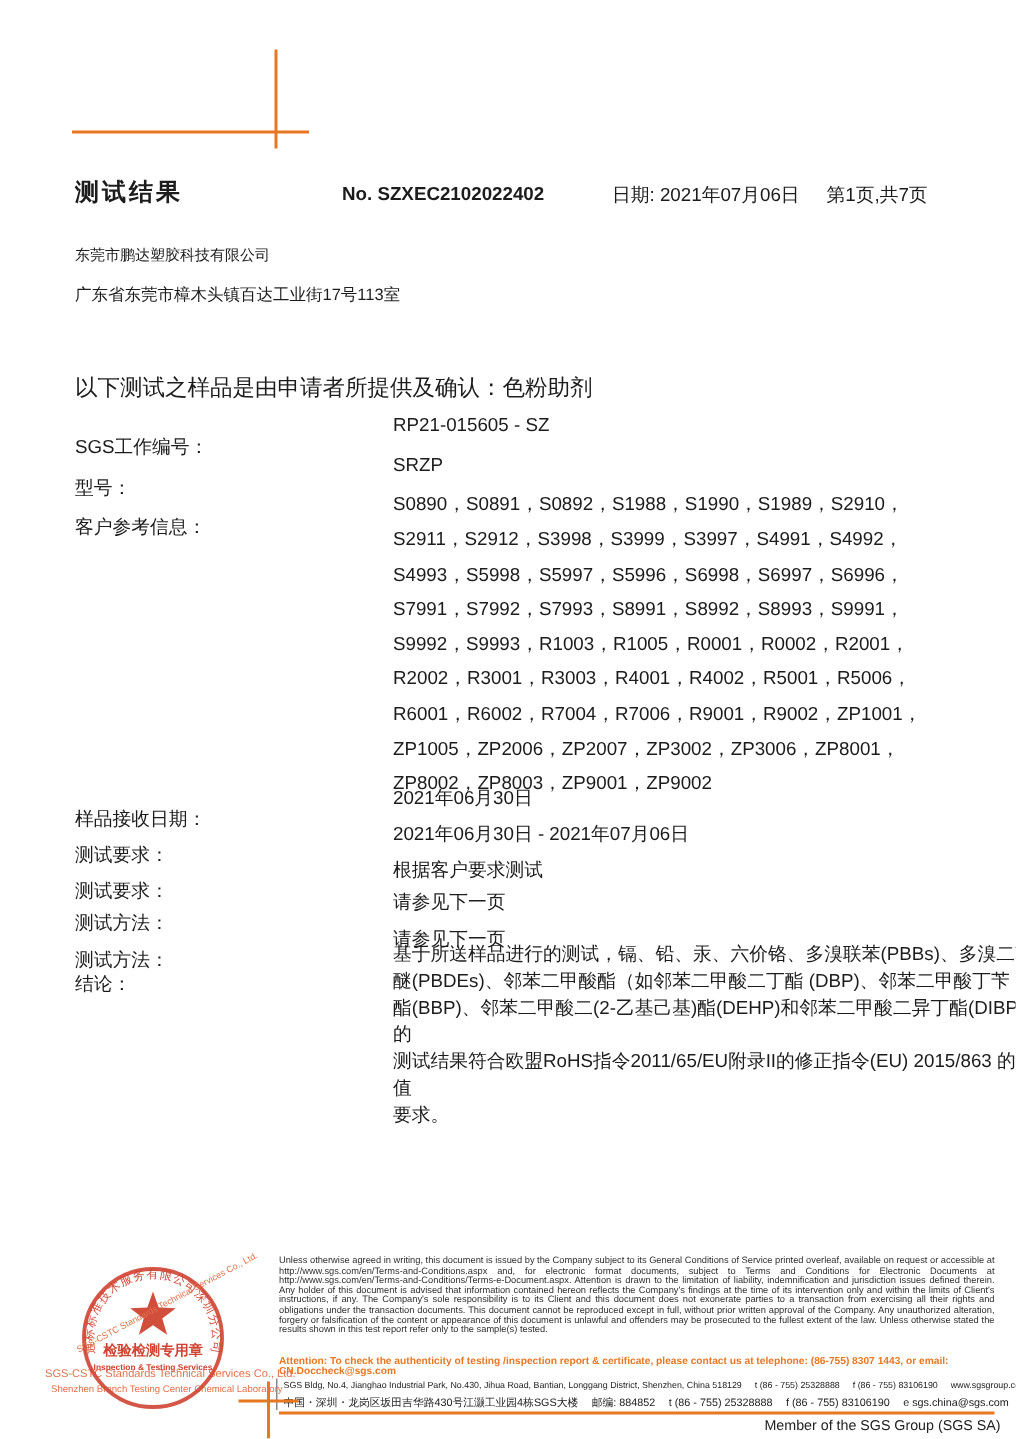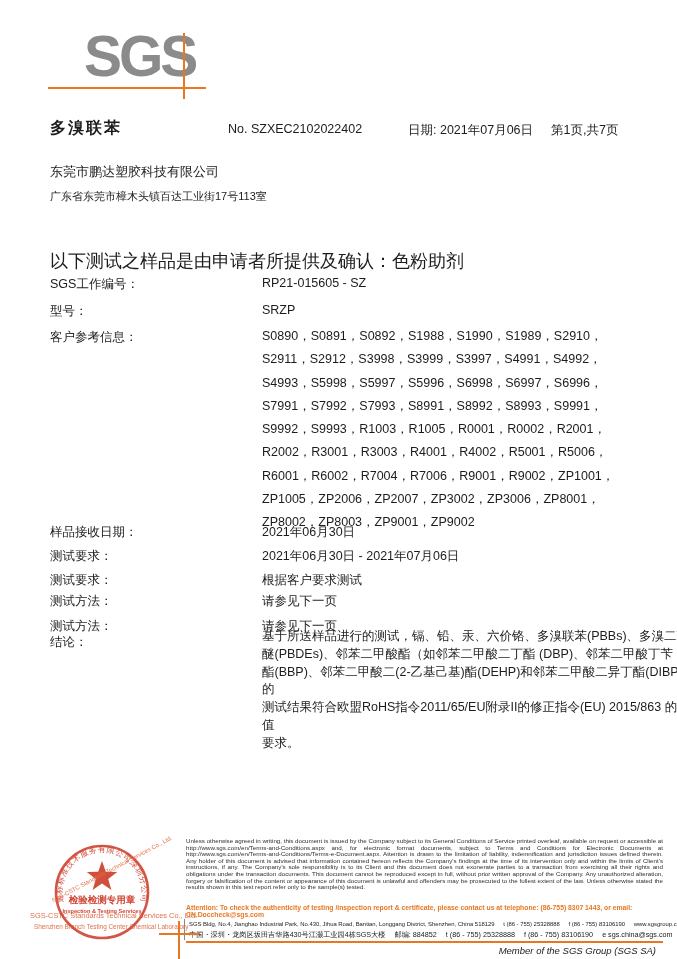--- a/index.html
+++ b/index.html
@@ -14,32 +14,32 @@
   .logo { left:48px; top:26px; width:170px; height:80px; }
   .logo-text {
     position:absolute; left:36px; top:0px; font-size:57px; line-height:60px;
     font-weight:bold; color:#8b8b8b; letter-spacing:-3px;
   }
   .logo-hline { position:absolute; left:0px; top:61px; width:158px; height:2px; background:#e87722; }
   .logo-vline { position:absolute; left:135px; top:7px; width:2px; height:66px; background:#e87722; }
 
   
   .report-title { left:50px; top:118px; font-size:16px; font-weight:bold; letter-spacing:2px; }
-  .report-no    { left:228px; top:122px; font-size:12.5px; }
+  .report-no    { left:228px; top:122px; font-size:12.5px;font-weight:bold; }
   .report-date  { left:408px; top:122px; font-size:12.5px; }
   .report-page  { left:551px; top:122px; font-size:12.5px; }
 
   
-  .applicant-name    { left:50px; top:163px; font-size:13px; }
+  .applicant-name    { left:50px; top:163px; font-size:10px; }
   .applicant-address { left:50px; top:189px; font-size:11px; }
 
-  .sample-statement  { left:50px; top:249px; font-size:18px; }
+  .sample-statement  { left:50px; top:249px; font-size:15px; }
 
   
-  .lbl { left:50px; font-size:12.5px; }
+  .lbl { left:50px; font-size:12.5px;margin-top:14px; }
   .val { left:228px; font-size:12.5px; white-space:pre-line;margin-left:34px; }
   .y-job  { top:276px; }
   .y-mod  { top:303px; }
   .y-ref  { top:329px; }
   .val-ref { line-height:23.3px; top:325px; }
   .y-rcv  { top:524px; }
   .y-per  { top:548px; }
   .y-req  { top:572px; }
   .y-met  { top:593px; }
   .y-res  { top:618px; }
@@ -57,44 +57,43 @@
   }
   .addr-block {
     left:184px; top:919px; width:479px; border-left:1px solid #888; padding-left:4px;
   }
   .addr-row1 { font-size:5.9px; line-height:10px; color:#222; white-space:nowrap; }
   .addr-row2 { font-size:7.2px; line-height:11px; color:#222; white-space:nowrap; }
   .addr-row1 span, .addr-row2 span { margin-right:7px; }
   .addr-rule   { left:186px; top:941px; width:477px; height:2px; background:#e87722; }
   .footer-vline{ left:178px; top:921px; width:2px;  height:38px; background:#e87722; }
   .footer-tick { left:159px; top:933px; width:40px; height:2px;  background:#e87722; }
-  .member { right:21px; top:945px; font-size:9.5px; color:#222;font-style:italic; }
+  .member { right:10px; top:945px; font-size:9.5px; color:#222; }
 
   .stamp { left:46px; top:838px; width:112px; height:112px; z-index:2; }
   .company-line1 {
     left:30px; top:911px; font-size:7.4px; color:#e2714b; z-index:1; white-space:nowrap;
   }
   .company-line2 {
     left:34px; top:923px; font-size:6.4px; color:#e2714b; z-index:1; white-space:nowrap;
   }
   .stamp-overlap {
     left:52px; top:898px; width:132px; font-size:6px; color:#e2714b;
     transform:rotate(-28deg); transform-origin:left center; z-index:3; white-space:nowrap;
   }
 </style>
 </head>
 <body>
 
 <div class="abs logo">
-  <div class="logo-text">SGS</div>
   <div class="logo-hline"></div>
   <div class="logo-vline"></div>
 </div>
 
-<div class="abs report-title">多溴联苯</div>
+<div class="abs report-title">测试结果</div>
 <div class="abs report-no">No. SZXEC2102022402</div>
 <div class="abs report-date">日期: 2021年07月06日</div>
 <div class="abs report-page">第1页,共7页</div>
 
 <div class="abs applicant-name">东莞市鹏达塑胶科技有限公司</div>
 <div class="abs applicant-address">广东省东莞市樟木头镇百达工业街17号113室</div>
 
 <div class="abs sample-statement">以下测试之样品是由申请者所提供及确认：色粉助剂</div>
 
 <div class="abs lbl y-job">SGS工作编号：</div>

